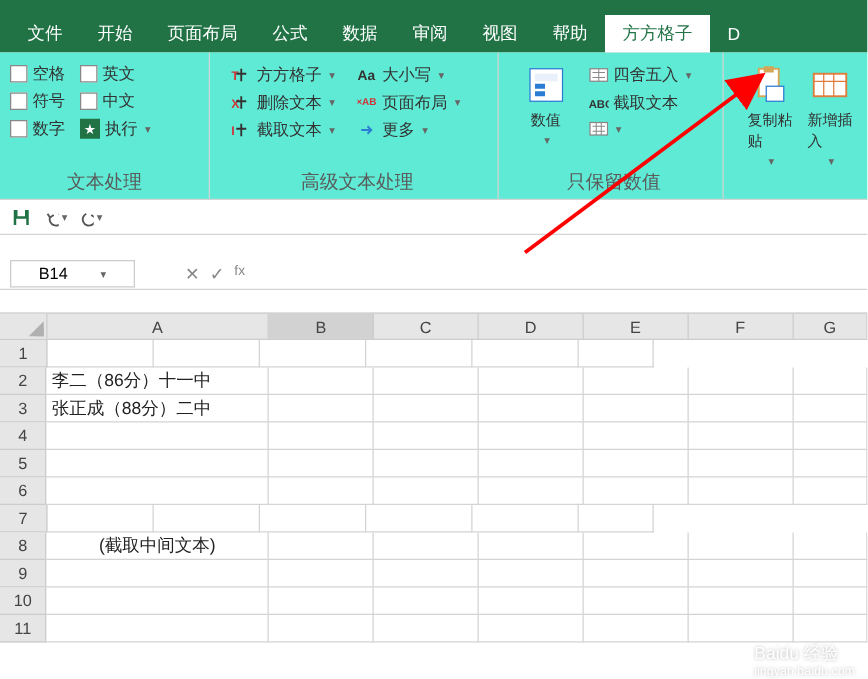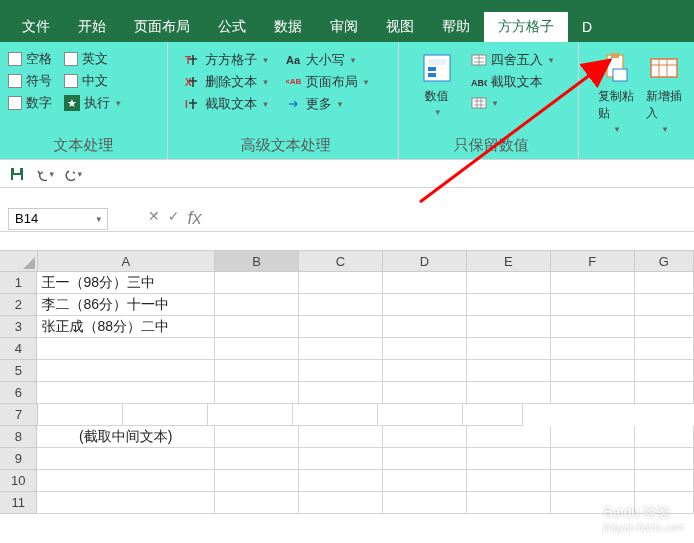--- a/index.html
+++ b/index.html
@@ -25,23 +25,23 @@
 
 .big-btn { display: flex; flex-direction: column; align-items: center; justify-content: flex-start; padding: 4px 6px; font-size: 12px; color: #333; gap: 2px; }
 .big-icon { width: 36px; height: 36px; display: flex; align-items: center; justify-content: center; }
 
 .ico { width: 16px; height: 16px; display: inline-flex; align-items: center; justify-content: center; }
 
 .qat { height: 28px; background: #fff; border-bottom: 1px solid #d4d4d4; display: flex; align-items: center; padding: 0 8px; gap: 10px; }
 .qat-btn { width: 18px; height: 18px; display: flex; align-items: center; justify-content: center; color: #217346; }
 
 .namebox-row { height: 26px; background: #fff; border-bottom: 1px solid #d4d4d4; display: flex; align-items: center; }
-.namebox { width: 100px; height: 22px; border: 1px solid #ccc; margin-left: 8px; padding: 0 6px; font-size: 13px; display: flex; align-items: center; justify-content: space-between; }
+.namebox { width: 100px; height: 22px; border: 1px solid #ccc; margin-left: 8px; padding: 0 22px; font-size: 13px; display: flex; align-items: center; justify-content: space-between; }
 .fx-btns { display: flex; gap: 8px; margin-left: 40px; color: #888; font-size: 14px; }
-.fx-label { font-style: italic; font-size: 18px; }
+.fx-label { font-size: 11px; }
 
 .gap { height: 18px; }
 
 .sheet { position: relative; }
 .col-headers { display: flex; height: 22px; background: #e6e6e6; border-top: 1px solid #ccc; border-bottom: 1px solid #ccc; }
 .corner { width: 38px; border-right: 1px solid #ccc; background: #e6e6e6; position: relative; }
 .corner::after { content: ""; position: absolute; right: 2px; bottom: 2px; border: 6px solid transparent; border-right-color: #b0b0b0; border-bottom-color: #b0b0b0; }
 .col-h { border-right: 1px solid #ccc; font-size: 13px; color: #444; display: flex; align-items: center; justify-content: center; }
 .col-h.sel { background: #d2d2d2; }
 
@@ -54,21 +54,21 @@
 .wA { width: 180px; }
 .wB { width: 85px; }
 .wC { width: 85px; }
 .wD { width: 85px; }
 .wE { width: 85px; }
 .wF { width: 85px; }
 .wG { width: 60px; }
 
 .arrow { position: absolute; top: 52px; left: 400px; pointer-events: none; z-index: 100; }
 
-.watermark { position: absolute; right: 10px; bottom: 10px; opacity: 0.6; font-size: 14px; color: #fff; text-shadow: 0 0 3px rgba(0,0,0,0.5); }
+.watermark { position: absolute; right: 10px; bottom: 0; opacity: 0.6; font-size: 14px; color: #fff; text-shadow: 0 0 3px rgba(0,0,0,0.5); }
 .watermark .sub { font-size: 10px; display: block; }
 </style>
 </head>
 <body>
 
 <div class="titlebar">
   <div class="tabs">
     <div class="tab">文件</div>
     <div class="tab">开始</div>
     <div class="tab">页面布局</div>
@@ -305,21 +305,20 @@
     <div class="col-h wB sel">B</div>
     <div class="col-h wC">C</div>
     <div class="col-h wD">D</div>
     <div class="col-h wE">E</div>
     <div class="col-h wF">F</div>
     <div class="col-h wG">G</div>
   </div>
   <div class="rows" id="rows">
       <div class="row">
         <div class="row-h">1</div>
-        <div class="cell wA">王一（98分）三中</div>
         <div class="cell wB"></div>
         <div class="cell wC"></div>
         <div class="cell wD"></div>
         <div class="cell wE"></div>
         <div class="cell wF"></div>
         <div class="cell wG"></div>
       </div>
       <div class="row">
         <div class="row-h">2</div>
         <div class="cell wA">李二（86分）十一中</div>

